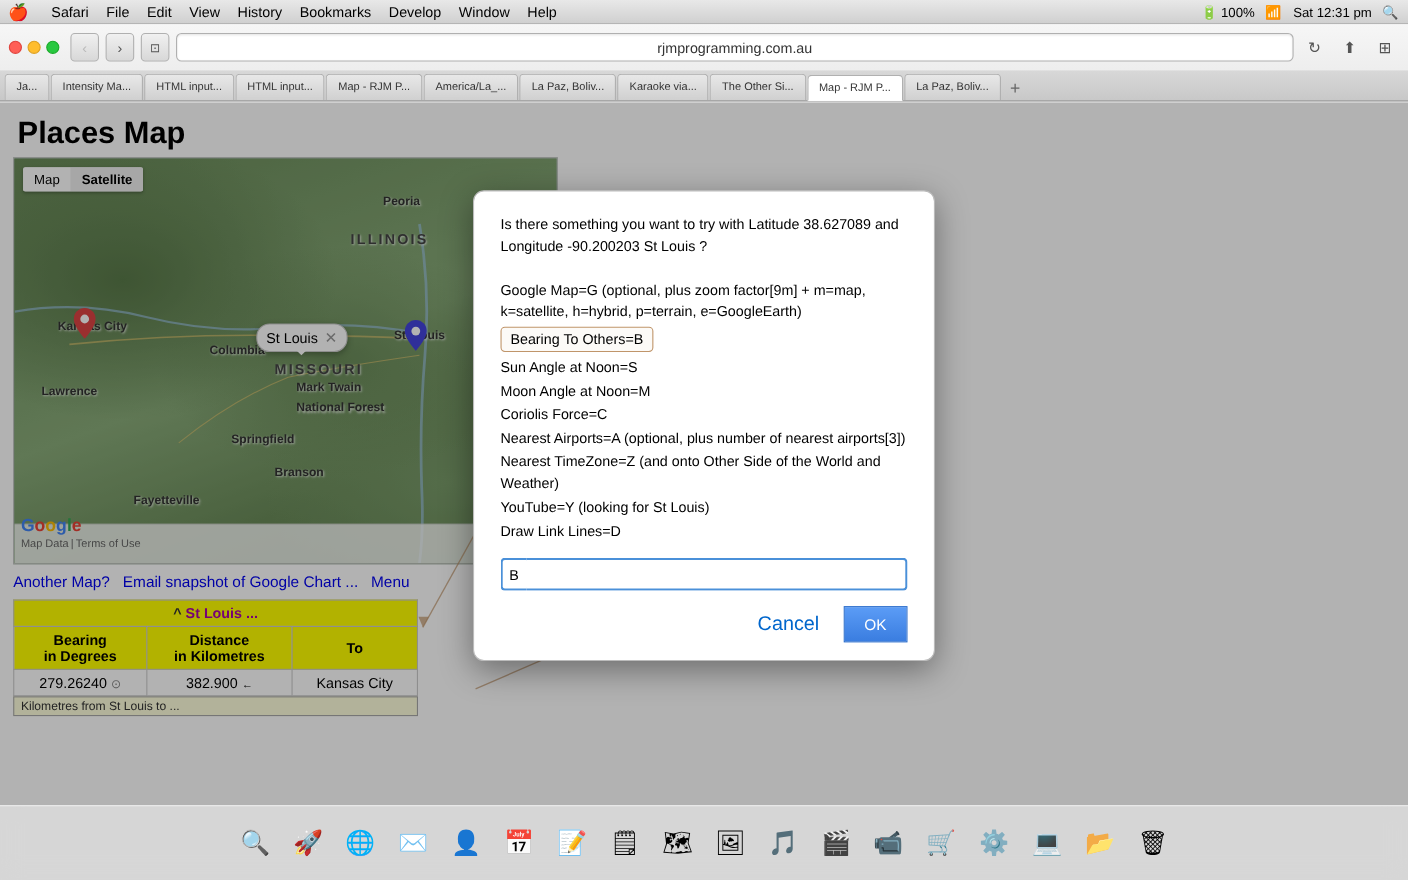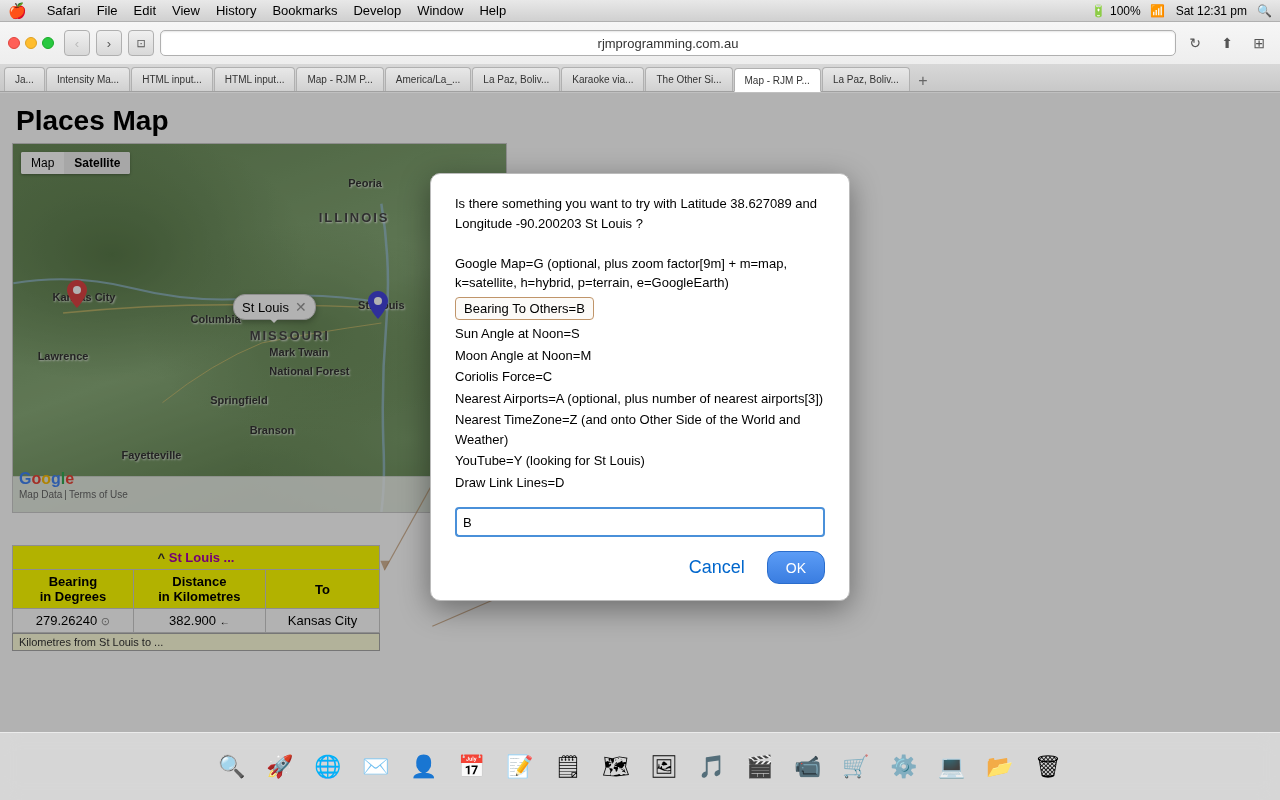--- a/index.html
+++ b/index.html
@@ -459,21 +459,21 @@
       padding: 6px 12px;
     }
     .btn-ok {
       background: linear-gradient(to bottom, #5b9cf6, #3a7de0);
       border: 1px solid #2a6dcc;
       color: white;
       font-size: 14px;
       font-weight: 500;
       cursor: pointer;
       padding: 6px 18px;
-      border-radius: 12px;
+      border-radius: 0;
     }
 
     
     .dock {
       position: absolute;
       bottom: 0;
       left: 0; right: 0;
       height: 68px;
       background: rgba(200,200,200,0.6);
       backdrop-filter: blur(10px);
@@ -641,20 +641,27 @@
         <div class="map-footer">
           <div class="map-footer-left">
             <span style="cursor:pointer;">Map Data</span>
             <span>|</span>
             <a href="#">Terms of Use</a>
           </div>
         </div>
       </div>
     </div>
 
+    <div class="map-links">
+      <a href="#">Another Map?</a>
+      &nbsp;
+      <a href="#">Email snapshot of Google Chart ...</a>
+      &nbsp;
+      <a href="#">Menu</a>
+    </div>
 
     <div class="bearing-table-container">
       <div class="bearing-header">
         <span class="caret">^ </span>
         <span style="color:#aa00aa;">St Louis ...</span>
       </div>
       <table class="bearing-table">
         <thead>
           <tr>
             <th>Bearing<br>in Degrees</th>

